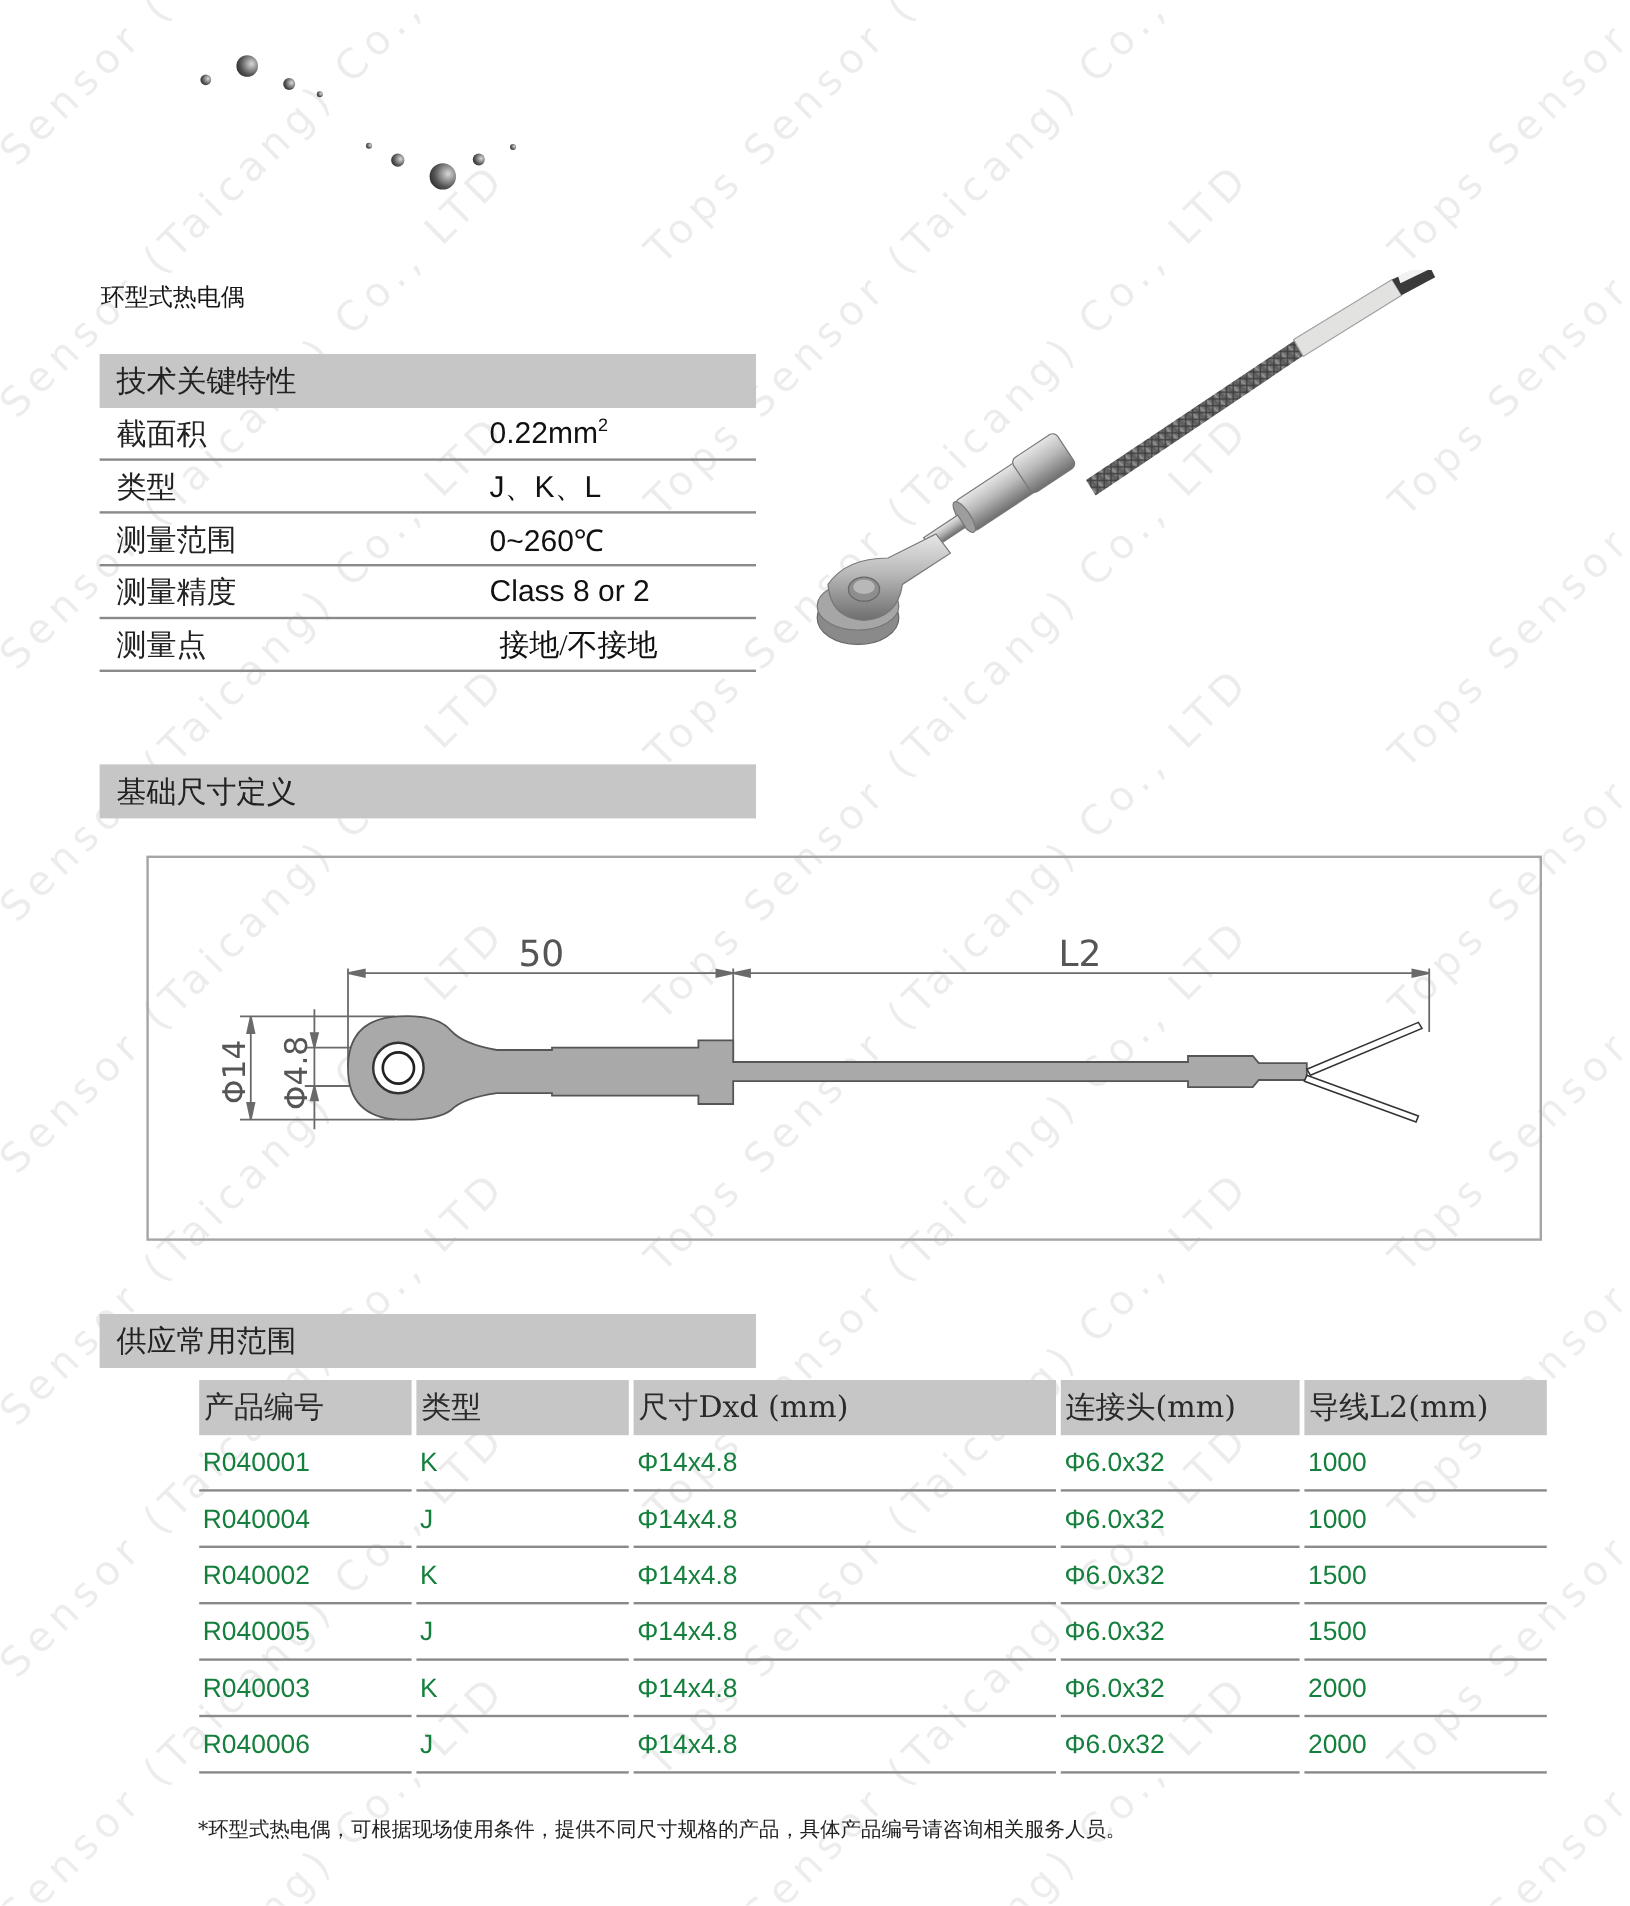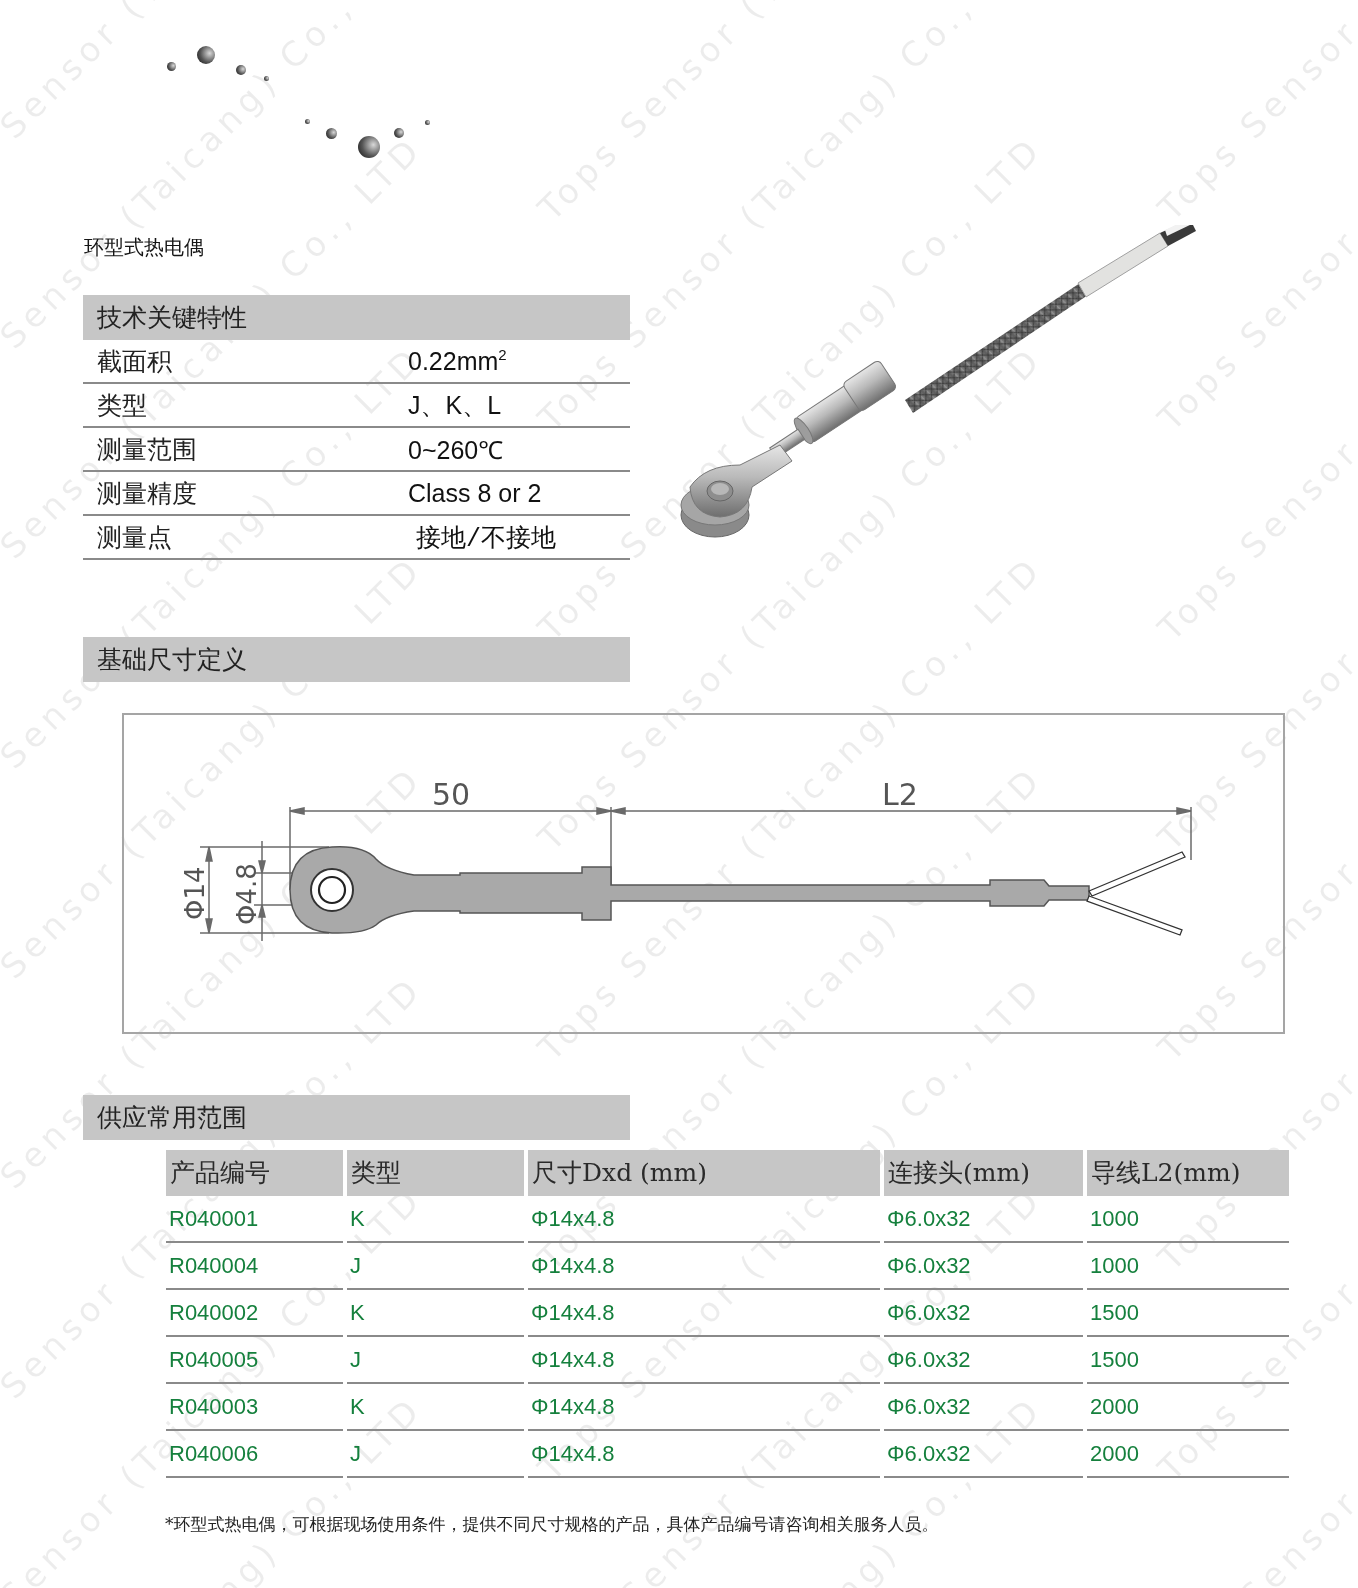--- a/index.html
+++ b/index.html
@@ -20,21 +20,21 @@
     
     .page-title { position: absolute; left: 84px; top: 234px; font-family: Liberation Sans, sans-serif; font-size: 20px; color: #151515; font-weight: 500; }
 
     .section-bar { position: absolute; left: 83px; width: 547px; height: 45px; background: #c6c6c6; font-family: "DejaVu Serif", serif; font-size: 25px; color: #222; padding-left: 14px; line-height: 45px; }
 
     
     .spec-table { position: absolute; left: 83px; top: 340px; width: 547px; }
     .spec-row { display: flex; height: 44px; align-items: center; border-bottom: 2px solid #8a8a8a; position: relative; }
     .spec-row .k { width: 325px; padding-left: 14px; font-family: "DejaVu Serif", serif; font-size: 25px; color: #222; }
     .spec-row .v { font-family: "Liberation Sans", sans-serif; font-size: 25px; color: #111; }
-    .spec-row .v.cn { font-family: Liberation Mono, monospace; padding-left: 8px; }
+    .spec-row .v.cn { font-family: Liberation Serif, serif; padding-left: 8px; }
     sup { font-size: 15px; vertical-align: 10px; }
 
     
     .product-image { position: absolute; left: 660px; top: 225px; width: 580px; height: 330px; }
 
     
     .drawing { position: absolute; left: 122px; top: 713px; width: 1163px; height: 321px; border: 2px solid #a5a5a5; background: transparent; }
 
     
     .supply-table { position: absolute; left: 166px; top: 1150px; }

